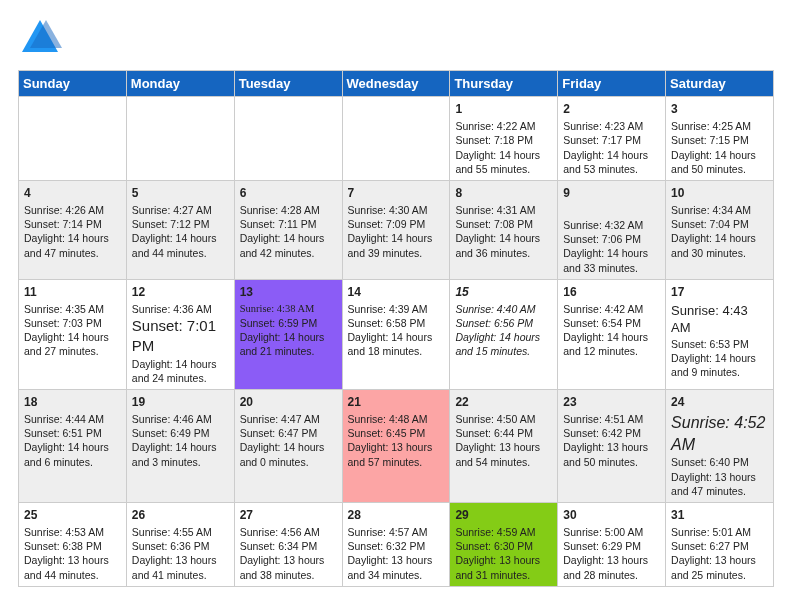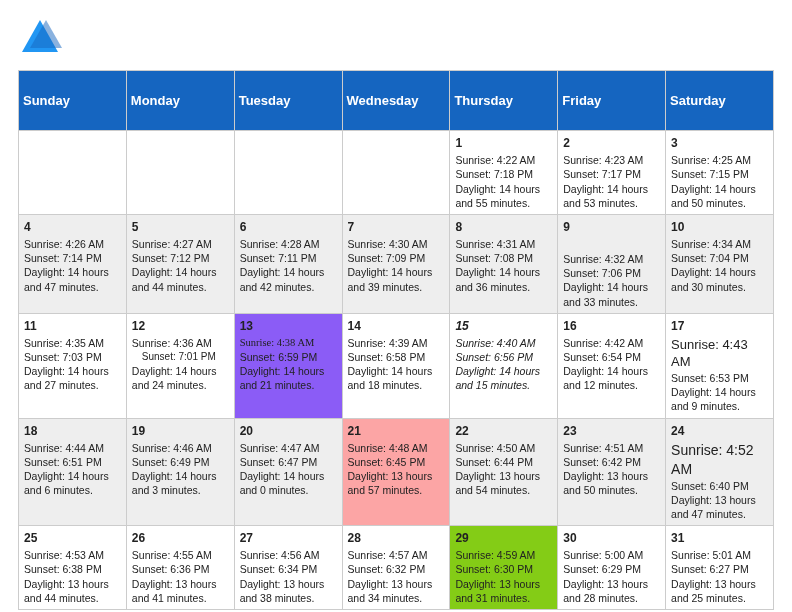--- a/index.html
+++ b/index.html
@@ -37,21 +37,21 @@
     }
     .calendar {
       width: 100%;
       border-collapse: collapse;
     }
     .calendar th {
       background: #1565c0;
       color: #fff;
       font-size: 13px;
       font-weight: bold;
-      padding: 22px 4px;
+      padding: 5px 4px;
       text-align: left;
       border: 1px solid #ccc;
     }
     .calendar td {
       vertical-align: top;
       border: 1px solid #ccc;
       padding: 4px 5px;
       width: 108px;
       min-height: 70px;
       background: #fff;
@@ -222,21 +222,21 @@
           <td style="background: rgb(255, 255, 255);">
             <span class="day-number">11</span>
             <span style="display: block; font-size: 10.5px;">Sunrise: 4:35 AM</span>
             <span style="display: block; font-size: 10.5px;">Sunset: 7:03 PM</span>
             <span style="display: block; font-size: 10.5px;">Daylight: 14 hours</span>
             <span style="display: block; font-size: 10.5px;">and 27 minutes.</span>
           </td>
           <td style="background: rgb(255, 255, 255);">
             <span class="day-number">12</span>
             <span style="display: block; font-size: 10.5px;">Sunrise: 4:36 AM</span>
-            <span style="display: block; font-size: 10px; margin-left: 10px;">Sunset: 7:01 PM</span>
+            <span style="display: block; font-size: 15px;">Sunset: 7:01 PM</span>
             <span style="display: block; font-size: 10.5px;">Daylight: 14 hours</span>
             <span style="display: block; font-size: 10.5px;">and 24 minutes.</span>
           </td>
           <td style="background: #8b5cf6;">
             <span class="day-number">13</span>
             <span style="display: block; font-size: 10.5px; font-family: Liberation Serif, serif;">Sunrise: 4:38 AM</span>
             <span style="display: block; font-size: 10.5px;">Sunset: 6:59 PM</span>
             <span style="display: block; font-size: 10.5px;">Daylight: 14 hours</span>
             <span style="display: block; font-size: 10.5px;">and 21 minutes.</span>
           </td>
@@ -307,21 +307,21 @@
           </td>
           <td style="background: rgb(238, 238, 238);">
             <span class="day-number">23</span>
             <span style="display: block; font-size: 10.5px;">Sunrise: 4:51 AM</span>
             <span style="display: block; font-size: 10.5px;">Sunset: 6:42 PM</span>
             <span style="display: block; font-size: 10.5px;">Daylight: 13 hours</span>
             <span style="display: block; font-size: 10.5px;">and 50 minutes.</span>
           </td>
           <td style="background: rgb(238, 238, 238);">
             <span class="day-number">24</span>
-            <span style="display: block; font-size: 14px;">Sunrise: 4:52 AM</span>
+            <span style="display: block; font-size: 16px; font-style: italic;">Sunrise: 4:52 AM</span>
             <span style="display: block; font-size: 10.5px;">Sunset: 6:40 PM</span>
             <span style="display: block; font-size: 10.5px;">Daylight: 13 hours</span>
             <span style="display: block; font-size: 10.5px;">and 47 minutes.</span>
           </td>
         </tr>
         <tr>
           <td style="background: rgb(255, 255, 255);">
             <span class="day-number">25</span>
             <span style="display: block; font-size: 10.5px;">Sunrise: 4:53 AM</span>
             <span style="display: block; font-size: 10.5px;">Sunset: 6:38 PM</span>

